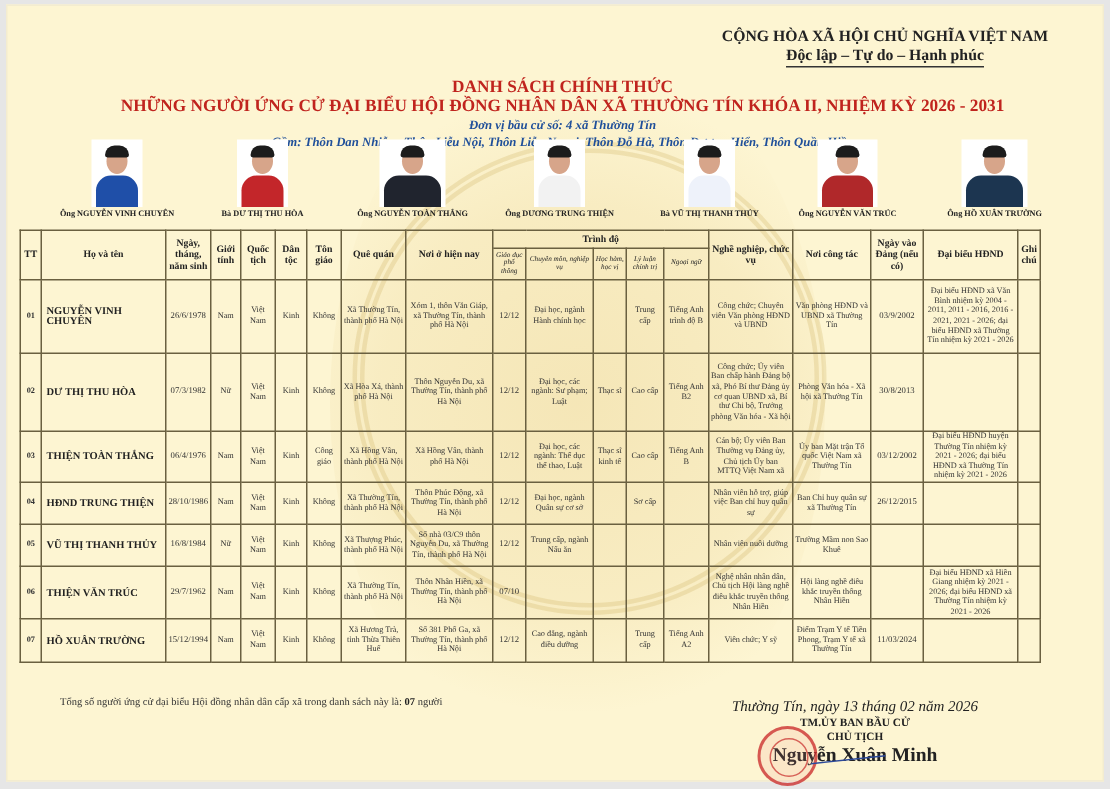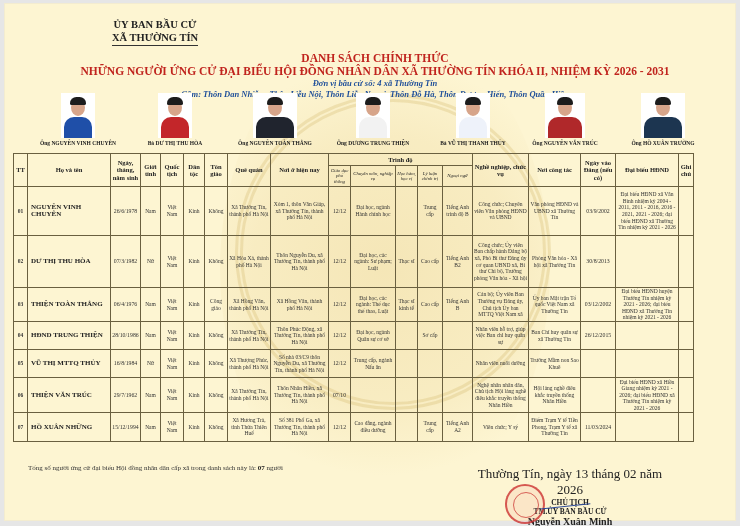--- a/index.html
+++ b/index.html
@@ -80,52 +80,52 @@
   table.roster th, table.roster td {
     border: 0.8px solid #6a6040; text-align: center; vertical-align: middle;
     padding: 0 1px; color: #333;
   }
   table.roster th { font-weight: bold; font-size: 6.5px; line-height: 7.4px; color: #222; }
   table.roster th.small { font-weight: normal; font-style: italic; font-size: 4.8px; line-height: 5.5px; }
   table.roster td.name { text-align: left; font-weight: bold; font-size: 7px; color: #222; padding-left: 3px; }
   table.roster td.tt { font-weight: bold; font-size: 5.5px; }
   table.roster td.mid { font-size: 5.8px; }
   .summary {
-    position: absolute; left: 28px; top: 464px; font-size: 7px; line-height: 9.5px; color: #333;
+    position: absolute; left: 40px; top: 464px; font-size: 7px; line-height: 9.5px; color: #333;
   }
   .summary b { color: #222; }
   .sig {
     position: absolute; left: 470px; top: 466px; width: 200px; text-align: center;
   }
-  .sig .place { font-size: 13px; }
+  .sig .place { font-style: italic; font-size: 10px; }
   .sig .org { font-weight: bold; font-size: 7.5px; line-height: 9px; }
-  .sig .name { font-weight: bold; font-size: 10px; }
+  .sig .name { font-weight: bold; font-size: 13px; }
   .stamp {
     position: absolute; left: 505px; top: 484px; width: 40px; height: 40px;
     border-radius: 50%; border: 2px solid rgba(200,40,40,0.75);
     background: rgba(240,150,140,0.15);
   }
   .stamp::after {
     content: ""; position: absolute; left: 6px; top: 6px; width: 24px; height: 24px;
     border-radius: 50%; border: 1px solid rgba(200,40,40,0.7);
   }
   .signature {
     position: absolute; left: 540px; top: 497px; width: 50px; height: 10px;
     border-bottom: 1.5px solid #2c4a9a; transform: rotate(-6deg);
   }
 </style>
 </head>
 <body>
 
 <div class="page">
   <div class="emblem"></div>
 
-  <div class="hdr-left">
-    <div>ỦY BAN BẦU CỬ</div>
-    <div><span class="ul">XÃ THƯỜNG TÍN</span></div>
+  <div class="hdr-right">
+    <div>CỘNG HÒA XÃ HỘI CHỦ NGHĨA VIỆT NAM</div>
+    <div><span class="ul">Độc lập – Tự do – Hạnh phúc</span></div>
   </div>
 
   <div class="title1">DANH SÁCH CHÍNH THỨC</div>
   <div class="title2">NHỮNG NGƯỜI ỨNG CỬ ĐẠI BIỂU HỘI ĐỒNG NHÂN DÂN XÃ THƯỜNG TÍN KHÓA II, NHIỆM KỲ 2026 - 2031</div>
   <div class="sub1">Đơn vị bầu cử số: 4 xã Thường Tín</div>
   <div class="sub2">Gồm: Thôn Dan Nhiễm, Thôn Liễu Nội, Thôn Liễu Ngoại, Thôn Đỗ Hà, Thôn Dương Hiển, Thôn Quần Hiền</div>
 </div>
 
 <div class="photos">
   <div class="photo-card" style="left:23px">
@@ -314,21 +314,21 @@
       <td>Sơ cấp</td>
       <td></td>
       <td>Nhân viên hỗ trợ, giúp việc Ban chỉ huy quân sự</td>
       <td>Ban Chỉ huy quân sự xã Thường Tín</td>
       <td class="mid">26/12/2015</td>
       <td></td>
       <td></td>
     </tr>
     <tr style="height:28px">
       <td class="tt">05</td>
-      <td class="name">VŨ THỊ MTTQ THỦY</td>
+      <td class="name">VŨ THỊ THANH THỦY</td>
       <td class="mid">16/8/1984</td>
       <td>Nữ</td>
       <td>Việt Nam</td>
       <td>Kinh</td>
       <td>Không</td>
       <td>Xã Thượng Phúc, thành phố Hà Nội</td>
       <td>Số nhà 03/C9 thôn Nguyễn Du, xã Thường Tín, thành phố Hà Nội</td>
       <td class="mid">12/12</td>
       <td>Trung cấp, ngành Nấu ăn</td>
       <td></td>
@@ -356,21 +356,21 @@
       <td></td>
       <td></td>
       <td>Nghệ nhân nhân dân, Chủ tịch Hội làng nghề điêu khắc truyền thống Nhân Hiền</td>
       <td>Hội làng nghề điêu khắc truyền thống Nhân Hiền</td>
       <td class="mid"></td>
       <td>Đại biểu HĐND xã Hiền Giang nhiệm kỳ 2021 - 2026; đại biểu HĐND xã Thường Tín nhiệm kỳ 2021 - 2026</td>
       <td></td>
     </tr>
     <tr style="height:29px">
       <td class="tt">07</td>
-      <td class="name">HỒ XUÂN NHỮNG</td>
+      <td class="name">HỒ XUÂN TRƯỜNG</td>
       <td class="mid">15/12/1994</td>
       <td>Nam</td>
       <td>Việt Nam</td>
       <td>Kinh</td>
       <td>Không</td>
       <td>Xã Hương Trà, tỉnh Thừa Thiên Huế</td>
       <td>Số 381 Phố Ga, xã Thường Tín, thành phố Hà Nội</td>
       <td class="mid">12/12</td>
       <td>Cao đẳng, ngành điều dưỡng</td>
       <td></td>
@@ -388,18 +388,18 @@
 <div class="summary">
   <div>
     <span>Tổng số người ứng cử đại biểu Hội đồng nhân dân cấp xã trong danh sách này là:</span>
     <b>07</b>
     <span>người</span>
   </div>
 </div>
 
 <div class="sig">
   <div class="place">Thường Tín, ngày 13 tháng 02 năm 2026</div>
+  <div class="org">TM.ỦY BAN BẦU CỬ</div>
   <div class="org">CHỦ TỊCH</div>
-  <div class="org">TM.ỦY BAN BẦU CỬ</div>
   <div class="name">Nguyễn Xuân Minh</div>
 </div>
 <div class="stamp"></div>
 <div class="signature"></div>
 
 </body></html>

